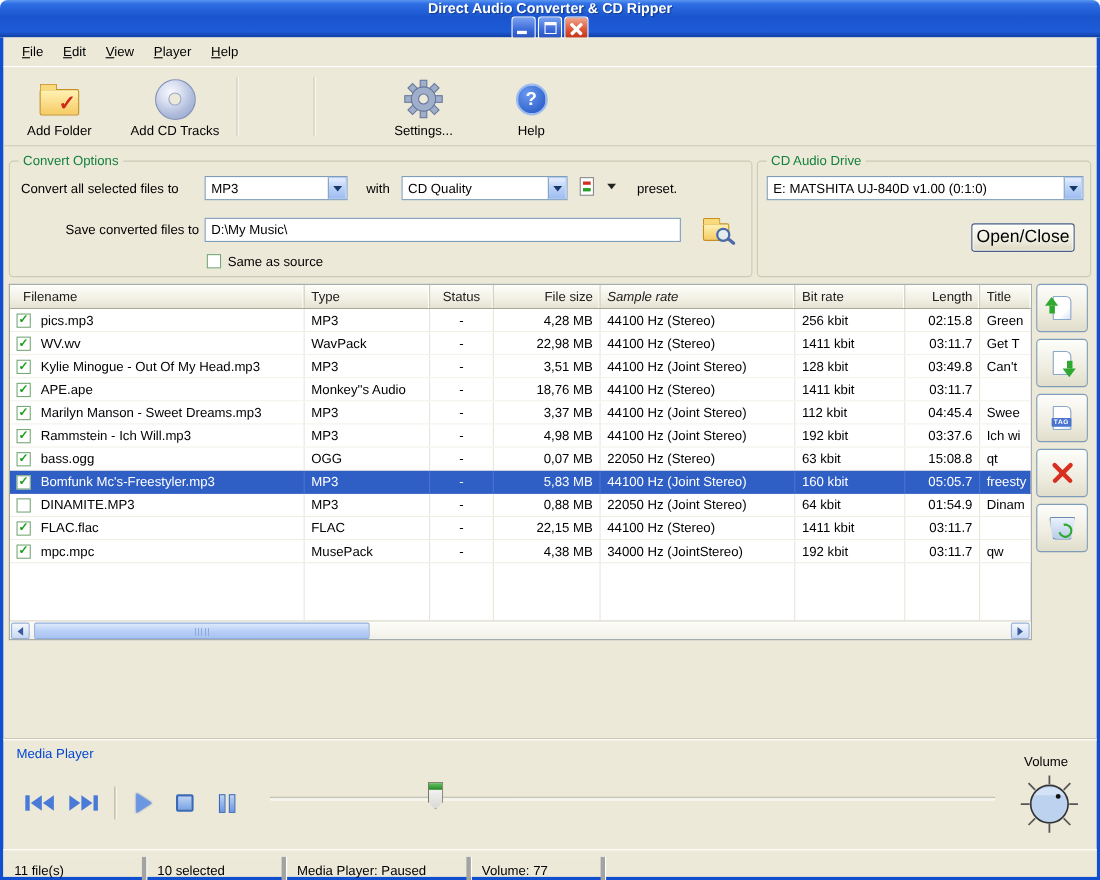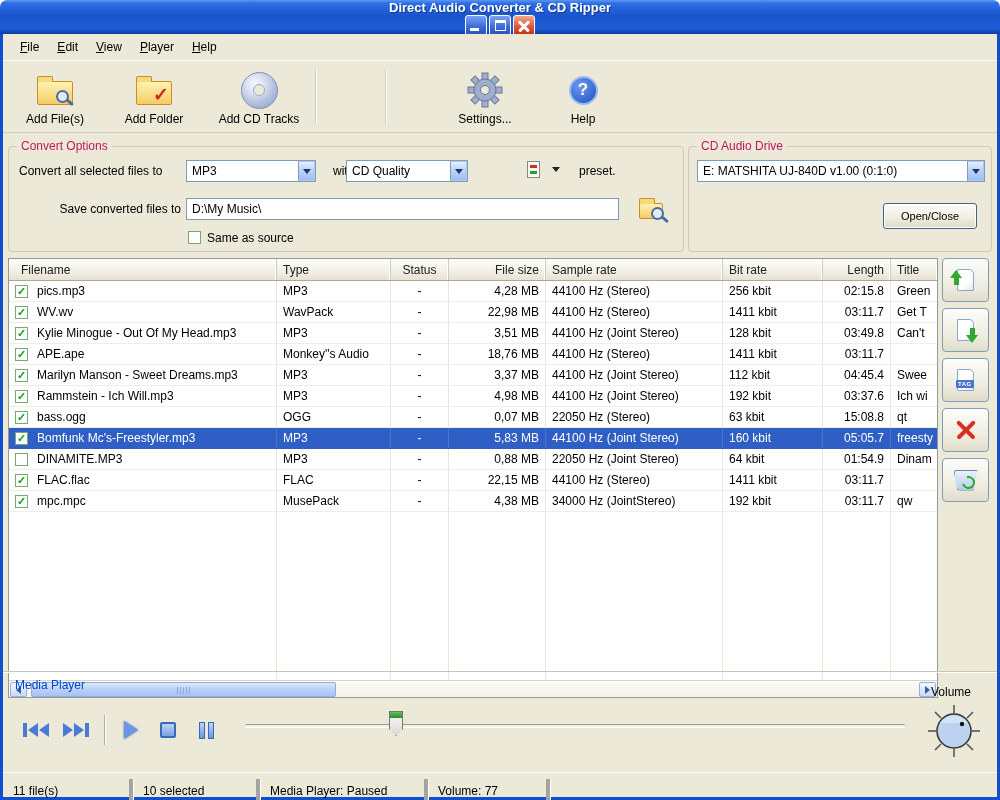--- a/index.html
+++ b/index.html
@@ -46,55 +46,55 @@
   .redcheck { position:absolute; right:2px; bottom:-2px; color:#D02818; font-size:19px; font-weight:bold; }
   .cd { width:37px; height:37px; border-radius:50%; border:1px solid #8090B8; position:relative;
     background:radial-gradient(circle at 38% 32%, #F8F9FF 0%, #DCE2F2 28%, #B4C0DE 58%, #8C9CC8 100%); }
   .cd::after { content:""; position:absolute; left:50%; top:50%; width:10px; height:10px; margin:-6px 0 0 -6px; border-radius:50%; background:#ECE9D8; border:1px solid #9AA8C8; }
   .cvt { width:34px; height:32px; border-radius:3px; border:1px solid #2A4EA8; background:linear-gradient(180deg,#7AA2EE,#2E5CC4); display:flex; align-items:center; justify-content:center; }
   .help-ic { width:29px; height:29px; border-radius:50%; border:2px solid #9ABAF0; color:#fff; font-weight:bold; font-size:17px;
     background:radial-gradient(circle at 35% 30%,#6A9AF0,#1E50C0); display:flex; align-items:center; justify-content:center; }
 
   
   .groupbox { position:absolute; border:1px solid #CCC9B6; border-radius:4px; }
-  .gb-label { position:absolute; top:-8px; left:8px; background:#ECE9D8; padding:0 4px; color:#be185d; font-size:12px; }
+  .gb-label { position:absolute; top:-8px; left:8px; background:#ECE9D8; padding:0 4px; color:#15803d; font-size:12px; }
   .gb-convert { left:5px; top:112px; width:676px; height:106px; }
   .gb-cd { left:685px; top:112px; width:304px; height:106px; }
 
   .lbl { position:absolute; font-size:12px; color:#000; white-space:nowrap; }
   .combo { position:absolute; background:#fff; border:1px solid #7F9DB9; height:22px; display:flex; align-items:center; font-size:12px; }
   .combo .val { flex:1; padding:0 5px; white-space:nowrap; overflow:hidden; }
   .combo .cbtn { width:17px; align-self:stretch; background:linear-gradient(180deg,#E6EFFE,#BCD3F8 45%,#9EBEF0); border:1px solid #AEC8F0; border-left:1px solid #7F9DB9; display:flex; align-items:center; justify-content:center; }
   .carr { width:0; height:0; border-left:4px solid transparent; border-right:4px solid transparent; border-top:5px solid #18386A; }
   .txtin { position:absolute; height:22px; border:1px solid #7F9DB9; background:#fff; font-size:12px; padding:0 5px; font-family:"Liberation Sans",sans-serif; }
   .cbx { position:absolute; width:13px; height:13px; background:#fff; border:1px solid #77A877; display:flex; align-items:center; justify-content:center; }
   .cbx.empty::after { content:""; }
   .preseti { position:absolute; width:13px; height:17px; background:#fff; border:1px solid #888; }
   .preseti::before { content:""; position:absolute; left:2px; right:2px; top:3px; height:3px; background:#D03020; }
   .preseti::after { content:""; position:absolute; left:2px; right:2px; bottom:3px; height:3px; background:#28A028; }
   .darr { position:absolute; width:0; height:0; border-left:4px solid transparent; border-right:4px solid transparent; border-top:5px solid #222; }
   .browse { position:absolute; width:26px; height:20px; }
   .browse .folder { width:24px; height:16px; margin:0; position:absolute; bottom:0; }
   .browse .mag { right:-2px; bottom:-2px; }
-  .xpbtn { position:absolute; border:1px solid #4A618C; border-radius:3px; background:linear-gradient(180deg,#FDFDFA,#EFEDDE 60%,#DCD9C4); font-size:11px; display:flex; align-items:center; justify-content:center; box-shadow:inset 0 0 0 1px #fff; }
-
-  
-  .ftable { position:absolute; left:5px; top:224px; width:930px; height:440px; border:1px solid #919B9C; background:#fff; display:flex; flex-direction:column; }
+  .xpbtn { position:absolute; border:1px solid #4A618C; border-radius:3px; background:linear-gradient(180deg,#FDFDFA,#EFEDDE 60%,#DCD9C4); font-size:16px; display:flex; align-items:center; justify-content:center; box-shadow:inset 0 0 0 1px #fff; }
+
+  
+  .ftable { position:absolute; left:5px; top:224px; width:930px; height:324px; border:1px solid #919B9C; background:#fff; display:flex; flex-direction:column; }
   .thead { height:22px; display:flex; background:linear-gradient(180deg,#FEFEFA,#F2F0E4 60%,#E5E2D2); border-bottom:1px solid #ACA899; font-size:12px; color:#202020; flex:none; }
   .thead .hc { border-right:1px solid #CFCCBC; box-shadow:inset -1px 0 0 #fff; display:flex; align-items:center; padding:0 6px; white-space:nowrap; overflow:hidden; }
   .tbody { flex:1; overflow:hidden; display:flex; flex-direction:column; }
   .trow { height:21px; flex:none; display:flex; font-size:12px; align-items:stretch; border-bottom:1px solid #F0EEE4; background:#fff; color:#000; }
   .trow.sel { background:#2F5FC5; color:#fff; border-bottom-color:#2F5FC5; }
   .tc { display:flex; align-items:center; padding:0 6px; white-space:nowrap; overflow:hidden; border-right:1px solid #E8E6DA; }
   .trow.sel .tc { border-right-color:#4A74D0; }
   .c-name { width:268px; } .c-type { width:114px; } .c-status { width:58px; justify-content:center; }
   .c-size { width:97px; justify-content:flex-end; } .c-sample { width:177px; } .c-bit { width:100px; }
   .c-len { width:68px; justify-content:flex-end; } .c-title { flex:1; border-right:none !important; }
   .h-name { width:268px; } .h-type { width:114px; } .h-status { width:58px; justify-content:center; }
-  .h-size { width:97px; justify-content:flex-end; } .h-sample { width:177px; } .h-bit { width:100px; }
+  .h-size { width:97px; justify-content:flex-end; } .h-sample { width:177px;font-style:italic; } .h-bit { width:100px; }
   .h-len { width:68px; justify-content:flex-end; } .h-title { flex:1; border-right:none !important; }
   .rowcb { width:13px; height:13px; flex:none; background:#fff; border:1px solid #77A877; margin-right:9px; display:flex; align-items:center; justify-content:center; }
   .rowcb span { color:#17A017; font-weight:bold; font-size:11px; line-height:10px; }
   .tfill { flex:1; display:flex; }
   .tfill .tc { height:100%; }
 
   
   .hscroll { height:17px; flex:none; background:linear-gradient(180deg,#FDFDF9,#F2F1E8); border-top:1px solid #D8D5C4; position:relative; }
   .sarr { position:absolute; top:1px; width:17px; height:15px; border:1px solid #98B0D8; border-radius:2px;
     background:linear-gradient(180deg,#F4F8FE,#C8D8F4); display:flex; align-items:center; justify-content:center; }
@@ -179,28 +179,20 @@
 
     <div class="menubar">
         <div class="menu-item"><span class="mn-key">F</span>ile</div>
         <div class="menu-item"><span class="mn-key">E</span>dit</div>
         <div class="menu-item"><span class="mn-key">V</span>iew</div>
         <div class="menu-item"><span class="mn-key">P</span>layer</div>
         <div class="menu-item"><span class="mn-key">H</span>elp</div>
       </div>
 
     <div class="toolbar">
-      <div class="tbtn" style="width:100px">
-        <span class="ticon">
-            <span class="folder">
-              <span class="mag"></span>
-            </span>
-          </span>
-        <span>Add File(s)</span>
-      </div>
       <div class="tbtn" style="width:98px">
         <span class="ticon">
             <span class="folder">
               <span class="redcheck">✓</span>
             </span>
           </span>
         <span>Add Folder</span>
       </div>
       <div class="tbtn" style="width:112px">
         <span class="ticon">
@@ -248,21 +240,21 @@
     <div class="groupbox gb-convert">
       <span class="gb-label">Convert Options</span>
       <span class="lbl" style="left:10px;top:17px">Convert all selected files to</span>
       <div class="combo" style="left:177px;top:13px;width:130px">
         <span class="val">MP3</span>
         <span class="cbtn">
             <span class="carr"></span>
           </span>
       </div>
       <span class="lbl" style="left:324px;top:17px">with</span>
-      <div class="combo" style="left:337px;top:13px;width:122px">
+      <div class="combo" style="left:356px;top:13px;width:151px">
         <span class="val">CD Quality</span>
         <span class="cbtn">
             <span class="carr"></span>
           </span>
       </div>
       <span class="preseti" style="left:518px;top:14px"></span>
       <span class="darr" style="left:543px;top:20px"></span>
       <span class="lbl" style="left:570px;top:17px">preset.</span>
 
       <span class="lbl" style="left:10px;top:55px;width:162px;text-align:right">Save converted files to</span>

